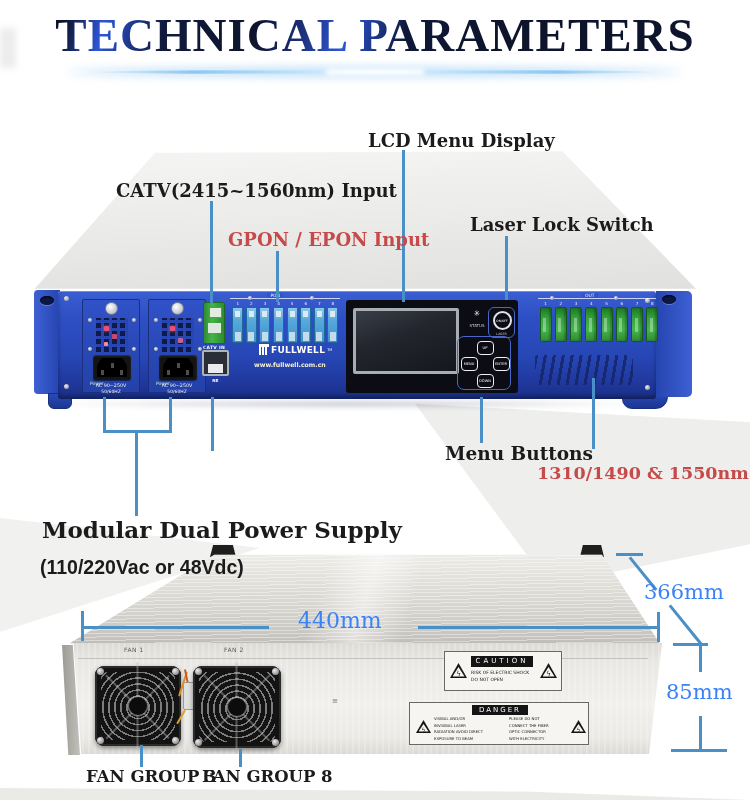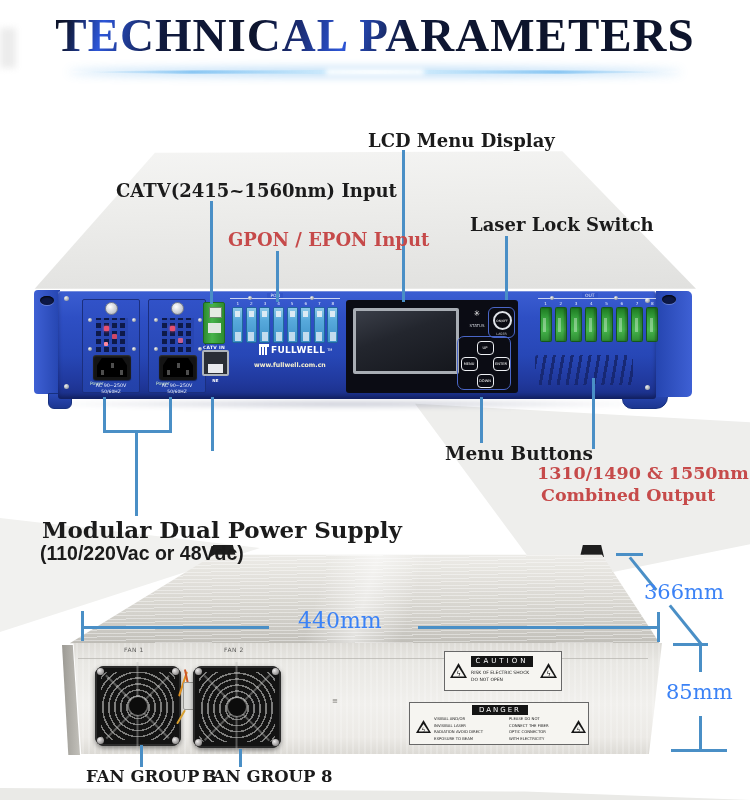--- a/index.html
+++ b/index.html
@@ -383,23 +383,22 @@
   <div class="cl" style="left:103px;top:397px;height:35px;"></div>
   <div class="cl" style="left:169px;top:397px;height:35px;"></div>
   <div class="cl-h" style="left:103px;top:430px;width:68.5px;"></div>
   <div class="cl" style="left:135px;top:432px;height:84px;"></div>
   <div class="cl" style="left:211px;top:397px;height:54px;"></div>
   <div class="cl" style="left:480px;top:397px;height:46px;"></div>
   <div class="cl" style="left:592px;top:378px;height:71px;"></div>
 
   <div class="lbl" style="left:445px;top:443px;font-size:18.5px;">Menu Buttons</div>
   <div class="lbl red" style="left:537px;top:463px;font-size:17.5px;">1310/1490 &amp; 1550nm</div>
-  <div class="lbl red" style="left:541px;top:485px;font-size:17.5px;">Combined Output</div>
   <div class="lbl" style="left:42px;top:516px;font-size:23px;">Modular Dual Power Supply</div>
-  <div class="lbl sans" style="left:40px;top:542px;font-size:19.5px;">(110/220Vac or 48Vdc)</div>
+  <div class="lbl sans" style="left:40px;top:556px;font-size:19.5px;">(110/220Vac or 48Vdc)</div>
 
   <div class="rbracket" style="left:210px;top:545px;width:26px;height:12px;"></div>
   <div class="rbracket" style="left:580px;top:545px;width:24px;height:12px;"></div>
   <div class="rear-top"></div>
   <div class="face-edge"></div>
 
   <div class="rear-face">
     <div class="abs face-seam"></div>
     <div class="abs fan-tag" style="left:54px;top:3px;">FAN 1</div>
     <div class="abs fan-tag" style="left:154px;top:3px;">FAN 2</div>

